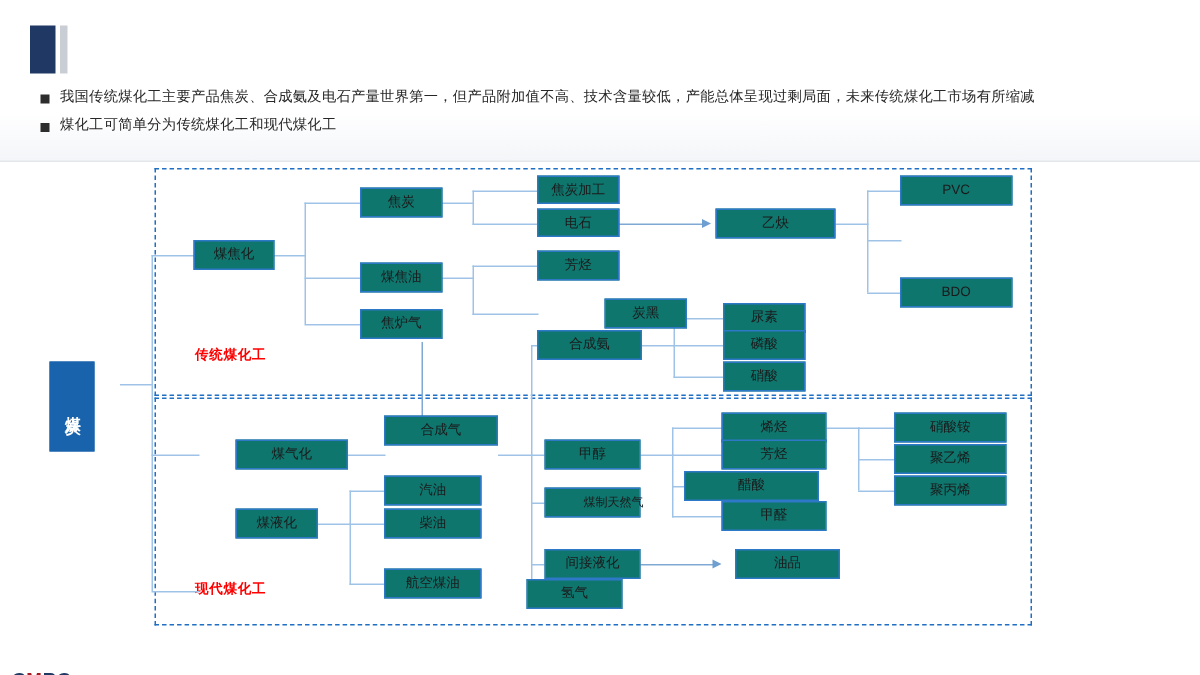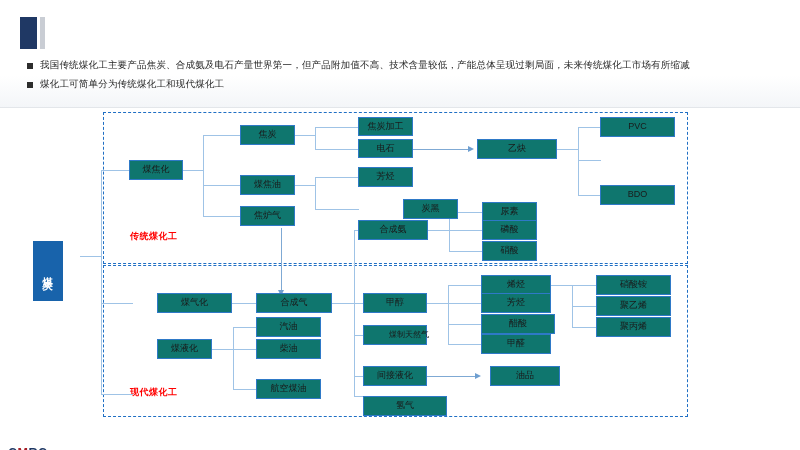--- a/index.html
+++ b/index.html
@@ -178,34 +178,34 @@
     <div class="nd" style="left:477px;top:31px;width:80px;height:20px;">乙炔</div>
     <div class="nd" style="left:600px;top:9px;width:75px;height:20px;">PVC</div>
     <div class="nd" style="left:600px;top:77px;width:75px;height:20px;">BDO</div>
 
     <div class="nd" style="left:482px;top:94px;width:55px;height:20px;">尿素</div>
     <div class="nd" style="left:482px;top:112px;width:55px;height:20px;">磷酸</div>
     <div class="nd" style="left:482px;top:133px;width:55px;height:20px;">硝酸</div>
 
     <div class="nd" style="left:157px;top:185px;width:75px;height:20px;">煤气化</div>
     <div class="nd" style="left:157px;top:231px;width:55px;height:20px;">煤液化</div>
-    <div class="nd" style="left:256px;top:185px;width:76px;height:20px;">合成气</div>
+    <div class="nd" style="left:256px;top:169px;width:76px;height:20px;">合成气</div>
 
     <div class="nd" style="left:256px;top:209px;width:65px;height:20px;">汽油</div>
     <div class="nd" style="left:256px;top:231px;width:65px;height:20px;">柴油</div>
     <div class="nd" style="left:256px;top:271px;width:65px;height:20px;">航空煤油</div>
 
     <div class="nd" style="left:363px;top:185px;width:64px;height:20px;">甲醇</div>
     <div class="nd" style="left:363px;top:217px;width:64px;height:20px;font-size:8px;padding-left:28px;">煤制天然气</div>
     <div class="nd" style="left:363px;top:258px;width:64px;height:20px;">间接液化</div>
-    <div class="nd" style="left:363px;top:278px;width:84px;height:20px;margin-top:10px;">氢气</div>
+    <div class="nd" style="left:351px;top:278px;width:64px;height:20px;">氢气</div>
 
     <div class="nd" style="left:481px;top:167px;width:70px;height:20px;">烯烃</div>
     <div class="nd" style="left:481px;top:185px;width:70px;height:20px;">芳烃</div>
-    <div class="nd" style="left:481px;top:206px;width:74px;height:20px;">醋酸</div>
+    <div class="nd" style="left:456px;top:206px;width:90px;height:20px;">醋酸</div>
     <div class="nd" style="left:481px;top:226px;width:70px;height:20px;">甲醛</div>
     <div class="nd" style="left:490px;top:258px;width:70px;height:20px;">油品</div>
 
     <div class="nd" style="left:596px;top:188px;width:75px;height:20px;">聚乙烯</div>
     <div class="nd" style="left:596px;top:167px;width:75px;height:20px;">硝酸铵</div>
     <div class="nd" style="left:596px;top:209px;width:75px;height:20px;">聚丙烯</div>
 
   </div>
 
   <div class="logo">

